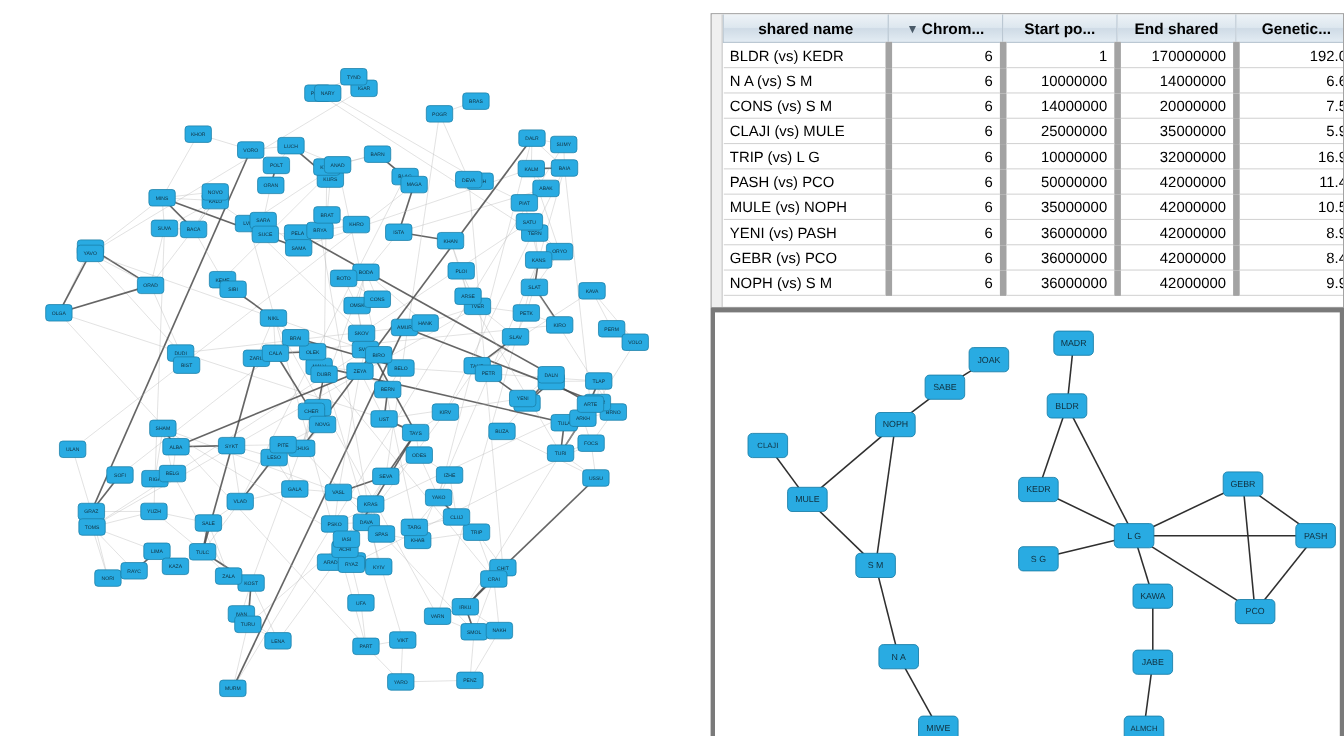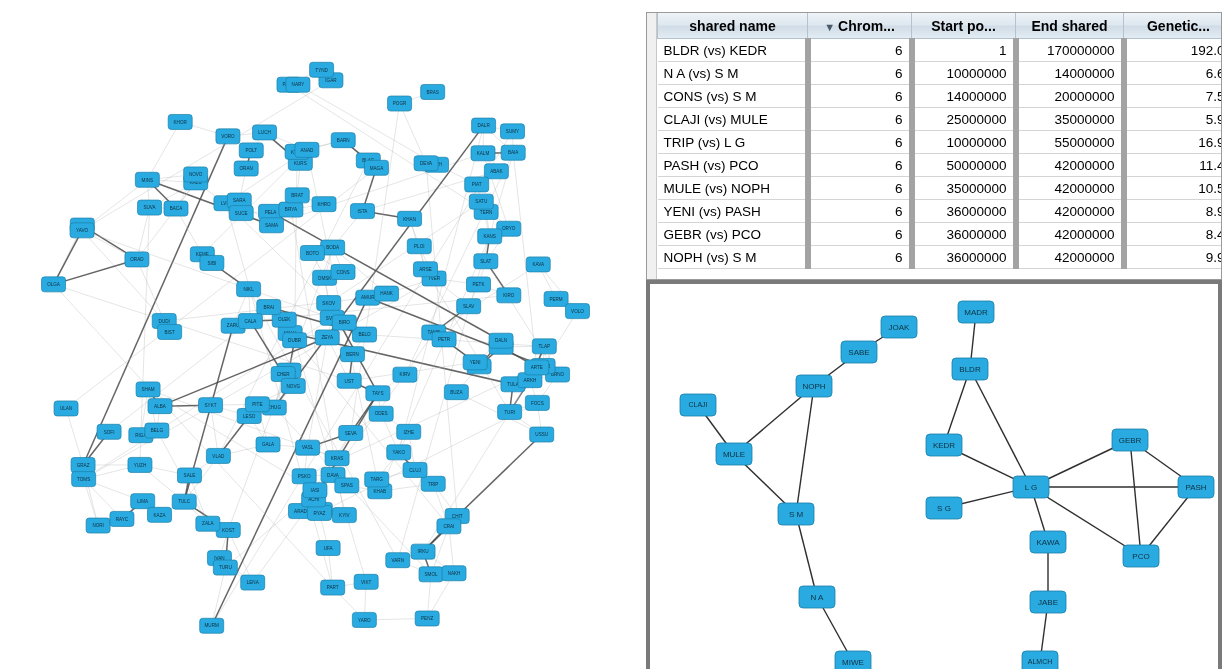--- a/index.html
+++ b/index.html
@@ -1189,21 +1189,21 @@
               <td class="txt">CLAJI (vs) MULE</td>
               <td class="num">6</td>
               <td class="num">25000000</td>
               <td class="num">35000000</td>
               <td class="num">5.9</td>
             </tr>
             <tr>
               <td class="txt">TRIP (vs) L G</td>
               <td class="num">6</td>
               <td class="num">10000000</td>
-              <td class="num">55000000</td>
+              <td class="num">32000000</td>
               <td class="num">16.9</td>
             </tr>
             <tr>
               <td class="txt">PASH (vs) PCO</td>
               <td class="num">6</td>
               <td class="num">50000000</td>
               <td class="num">42000000</td>
               <td class="num">11.4</td>
             </tr>
             <tr>

